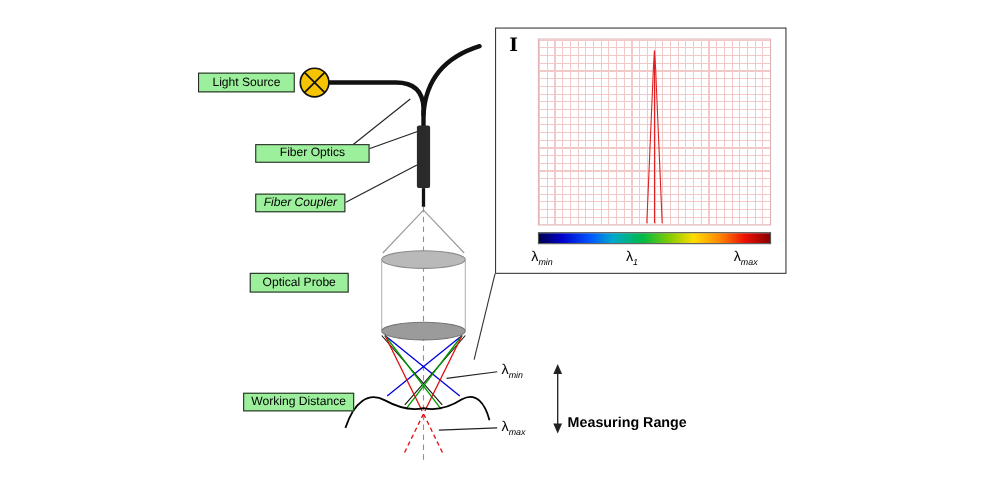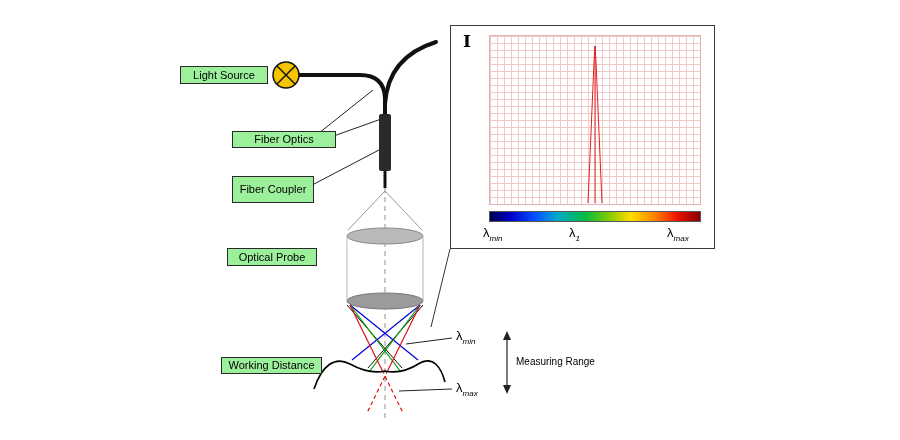--- a/index.html
+++ b/index.html
@@ -4,21 +4,21 @@
 <style>
   html,body{margin:0;padding:0;background:#fff;}
   #stage{position:relative;width:900px;height:440px;background:#fff;overflow:hidden;
          font-family:"Liberation Sans",sans-serif;color:#000;}
   #wires{position:absolute;left:0;top:0;}
   .gbox{position:absolute;background:#9cf09c;border:1px solid #2a2a2a;
         display:flex;align-items:center;justify-content:center;
         font-size:11px;line-height:1;box-sizing:border-box;}
   .lam{position:absolute;font-size:13px;white-space:nowrap;}
   .lam sub, .ilab sub{font-size:0.62em;font-style:italic;}
-  .mr-label{position:absolute;font-size:10px;font-weight:normal;white-space:nowrap;}
+  .mr-label{position:absolute;font-size:13px;font-weight:bold;white-space:nowrap;margin-top:20px;}
   
   .inset{position:absolute;left:450px;top:25px;width:265px;height:224px;
          background:#fff;border:1px solid #3a3a3a;box-sizing:border-box;}
   .iaxis{position:absolute;left:12px;top:5px;font-family:"DejaVu Serif",serif;
          font-size:17px;font-weight:bold;}
   .plot{position:absolute;left:38px;top:9px;width:212px;height:170px;
         box-sizing:border-box;border:1px solid #e0b4b4;background:
         repeating-linear-gradient(to right,#f2c9c9 0,#f2c9c9 1px,transparent 1px,transparent 7px),
         repeating-linear-gradient(to bottom,#f2c9c9 0,#f2c9c9 1px,transparent 1px,transparent 7px);}
   .plot svg{position:absolute;left:0;top:0;}
@@ -81,21 +81,21 @@
     <line x1="277" y1="66" x2="295" y2="84" stroke="#111" stroke-width="1.5"></line>
     <line x1="295" y1="66" x2="277" y2="84" stroke="#111" stroke-width="1.5"></line>
   </svg>
 
   <div class="gbox" style="left:180px;top:66px;width:88px;height:18px;">
     <span>Light Source</span>
   </div>
   <div class="gbox" style="left:232px;top:131px;width:104px;height:17px;">
     <span>Fiber Optics</span>
   </div>
-  <div class="gbox" style="left:232px;top:176px;width:82px;height:27px;">
+  <div class="gbox" style="left:232px;top:176px;width:82px;height:17px;font-style:italic;">
     <span>Fiber Coupler</span>
   </div>
   <div class="gbox" style="left:221px;top:357px;width:101px;height:17px;">
     <span>Working Distance</span>
   </div>
   <div class="gbox" style="left:227px;top:248px;width:90px;height:18px;">
     <span>Optical Probe</span>
   </div>
 
   <div class="lam" style="left:456px;top:328px;">

